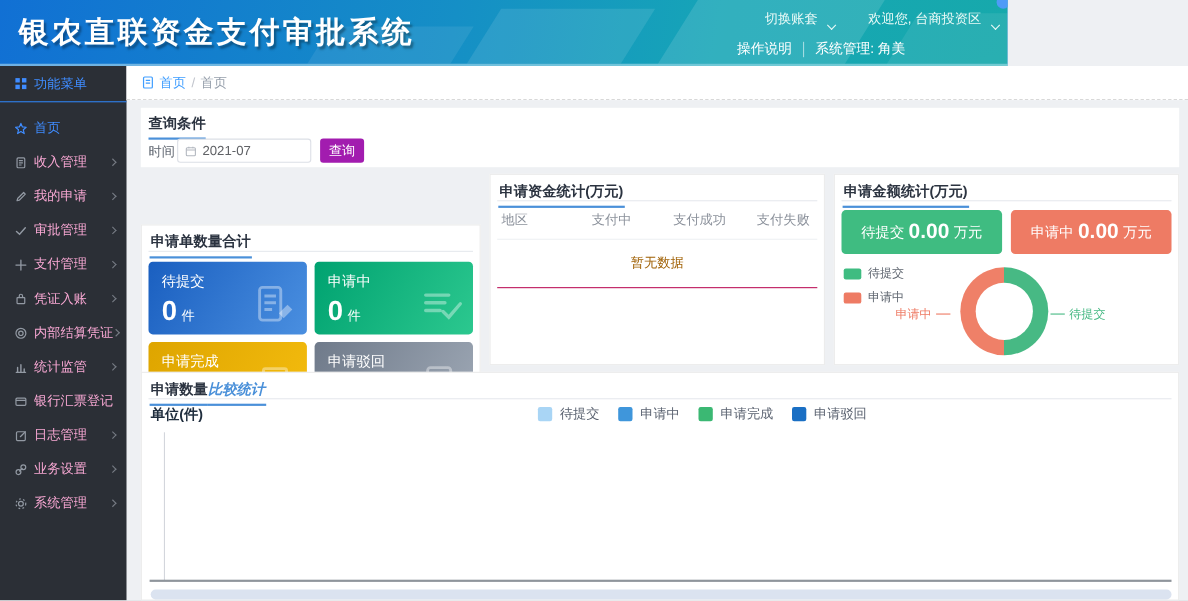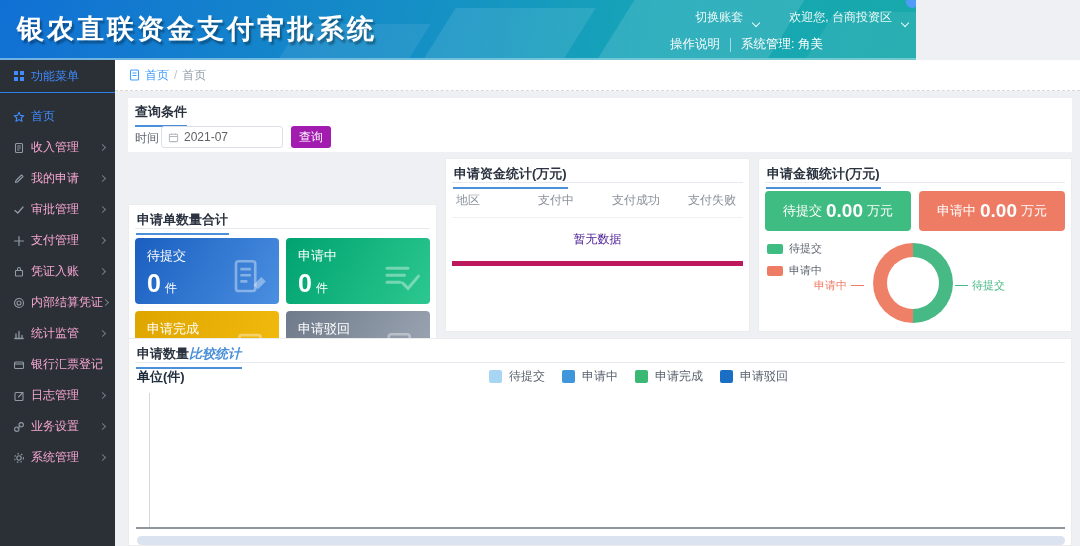--- a/index.html
+++ b/index.html
@@ -79,21 +79,21 @@
   .c-gray  { background:linear-gradient(120deg,#6f7a8a,#9ea8b5); }
   .clabel { position:absolute; left:12px; top:9px; font-size:13px; }
   .cvalue { position:absolute; left:12px; bottom:6px; font-size:25px; font-weight:bold; }
   .cunit  { font-size:12px; font-weight:normal; margin-left:4px; }
   .cicon  { position:absolute; right:8px; bottom:6px; }
 
   
   .p2 { left:445px; top:158px; width:305px; height:174px; }
   .thead { display:grid; grid-template-columns:82px 74px 76px 1fr; font-size:12px; color:#8b919b;
            padding:9px 0 8px 4px; border-bottom:1px solid #eef0f3; }
-  .empty { text-align:center; font-size:12px; color:#4c1d95; padding:13px 0; border-bottom:5px solid #be185d; }
+  .empty { text-align:center; font-size:12px; color:#a16207; padding:13px 0; border-bottom:1px solid #be185d; }
 
   
   .p3 { left:758px; top:158px; width:314px; height:174px; }
   .badges { display:grid; grid-template-columns:1fr 1fr; gap:8px; margin-top:8px; }
   .badge { height:40px; border-radius:4px; color:#fff; display:flex; align-items:center; justify-content:center;
            font-size:13px; }
   .badge b { font-size:19px; margin:0 4px; }
   .b-green { background:#3fbc81; } .b-red { background:#ee7b64; }
   .p3-legend { position:absolute; left:8px; top:82px; font-size:11px; color:#5f6670; }
   .p3-legend .lrow { display:flex; align-items:center; gap:6px; margin-bottom:7px; }

